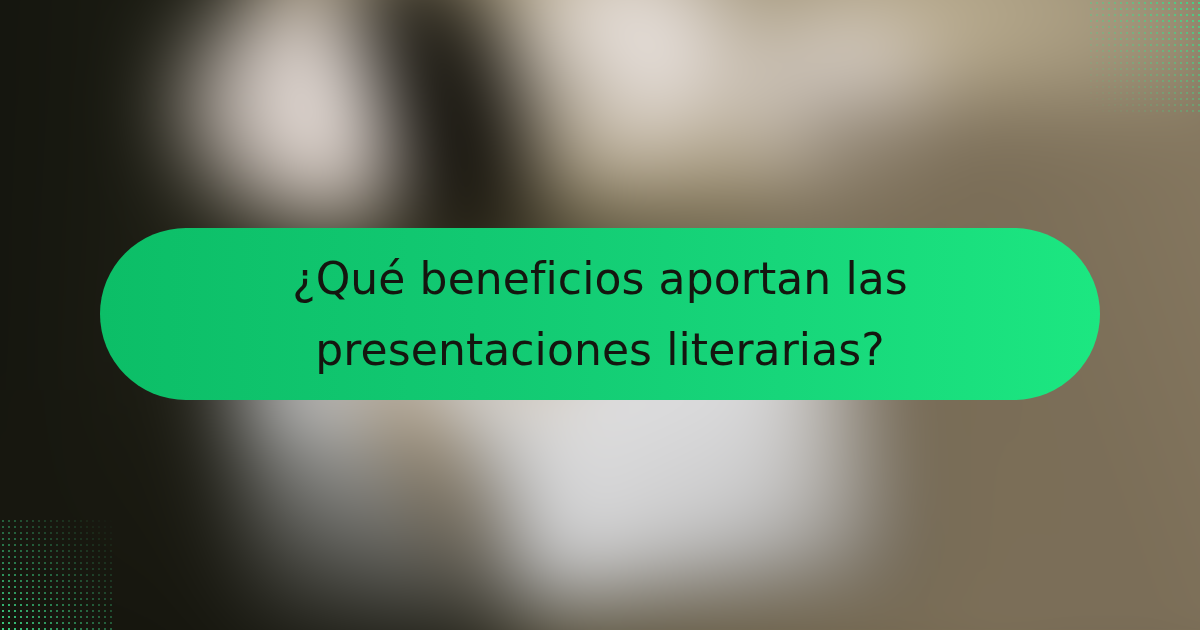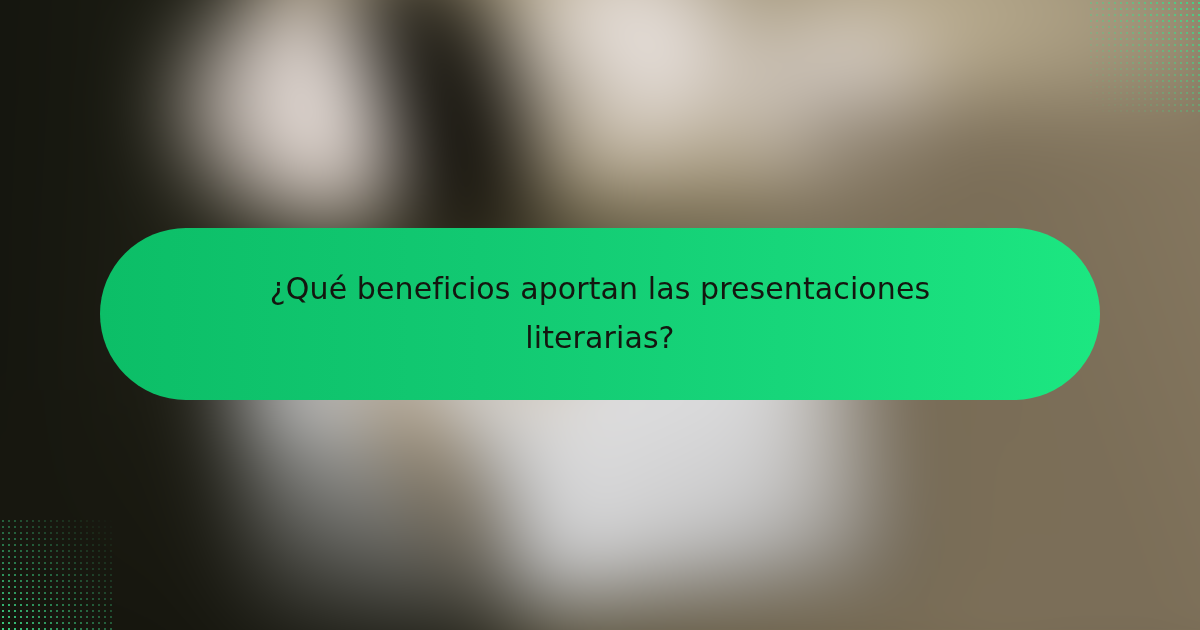--- a/index.html
+++ b/index.html
@@ -163,21 +163,21 @@
     border-radius:86px;
     background:linear-gradient(90deg, #0cbe67 0%, #12c972 38%, #17d67a 68%, #1ce781 100%);
     display:flex;
     align-items:center;
     justify-content:center;
     padding:0 64px;
   }
 
   #headline {
     font-family:"DejaVu Sans", sans-serif;
-    font-size:30px;
+    font-size:44px;
     line-height:1.62;
     font-weight:400;
     color:#14160f;
     text-align:center;
     letter-spacing:0.1px;
     max-width:760px;
   }
 </style>
 </head>
 <body>

